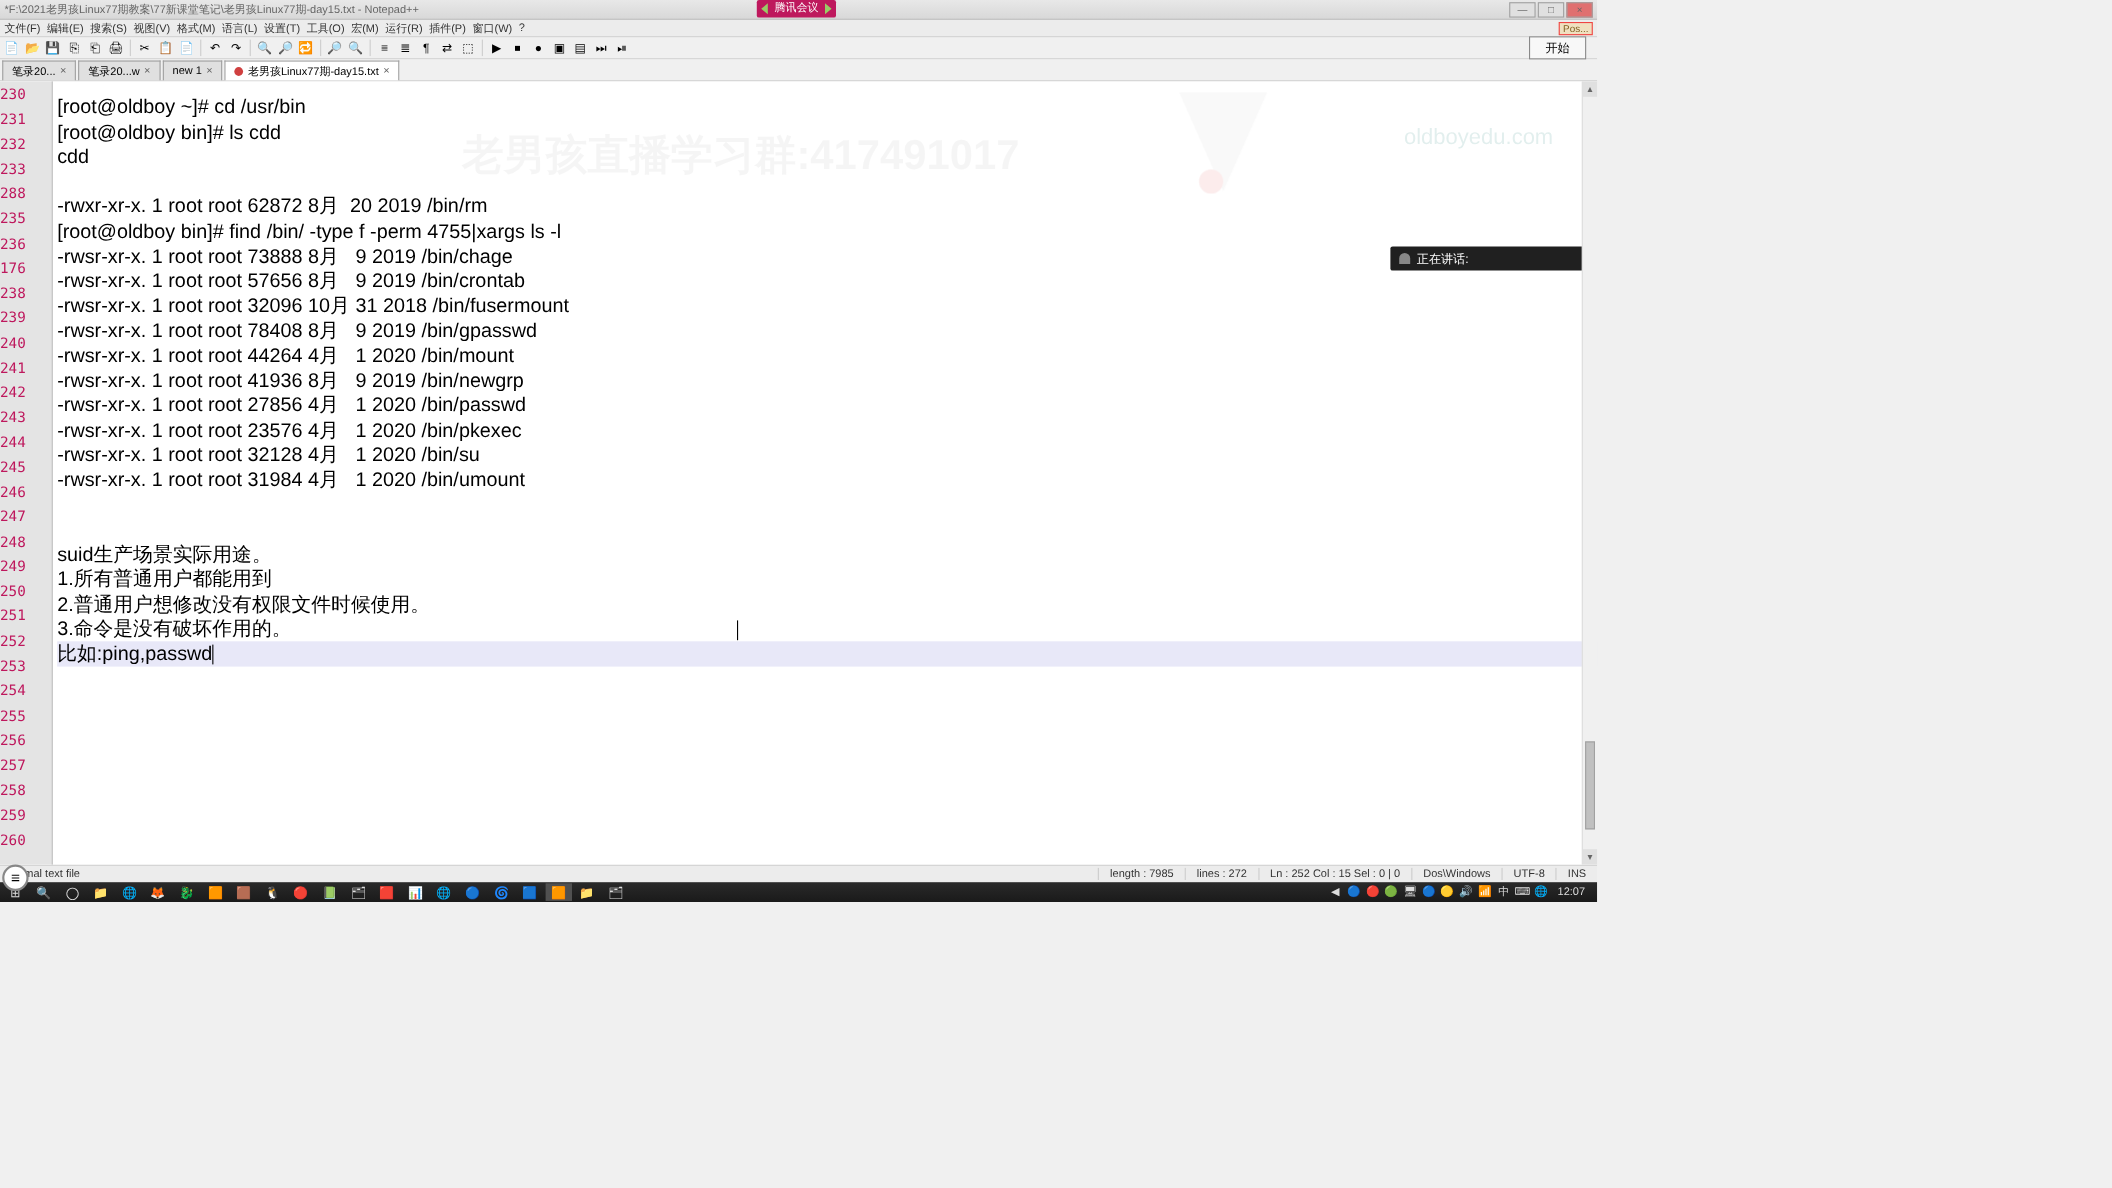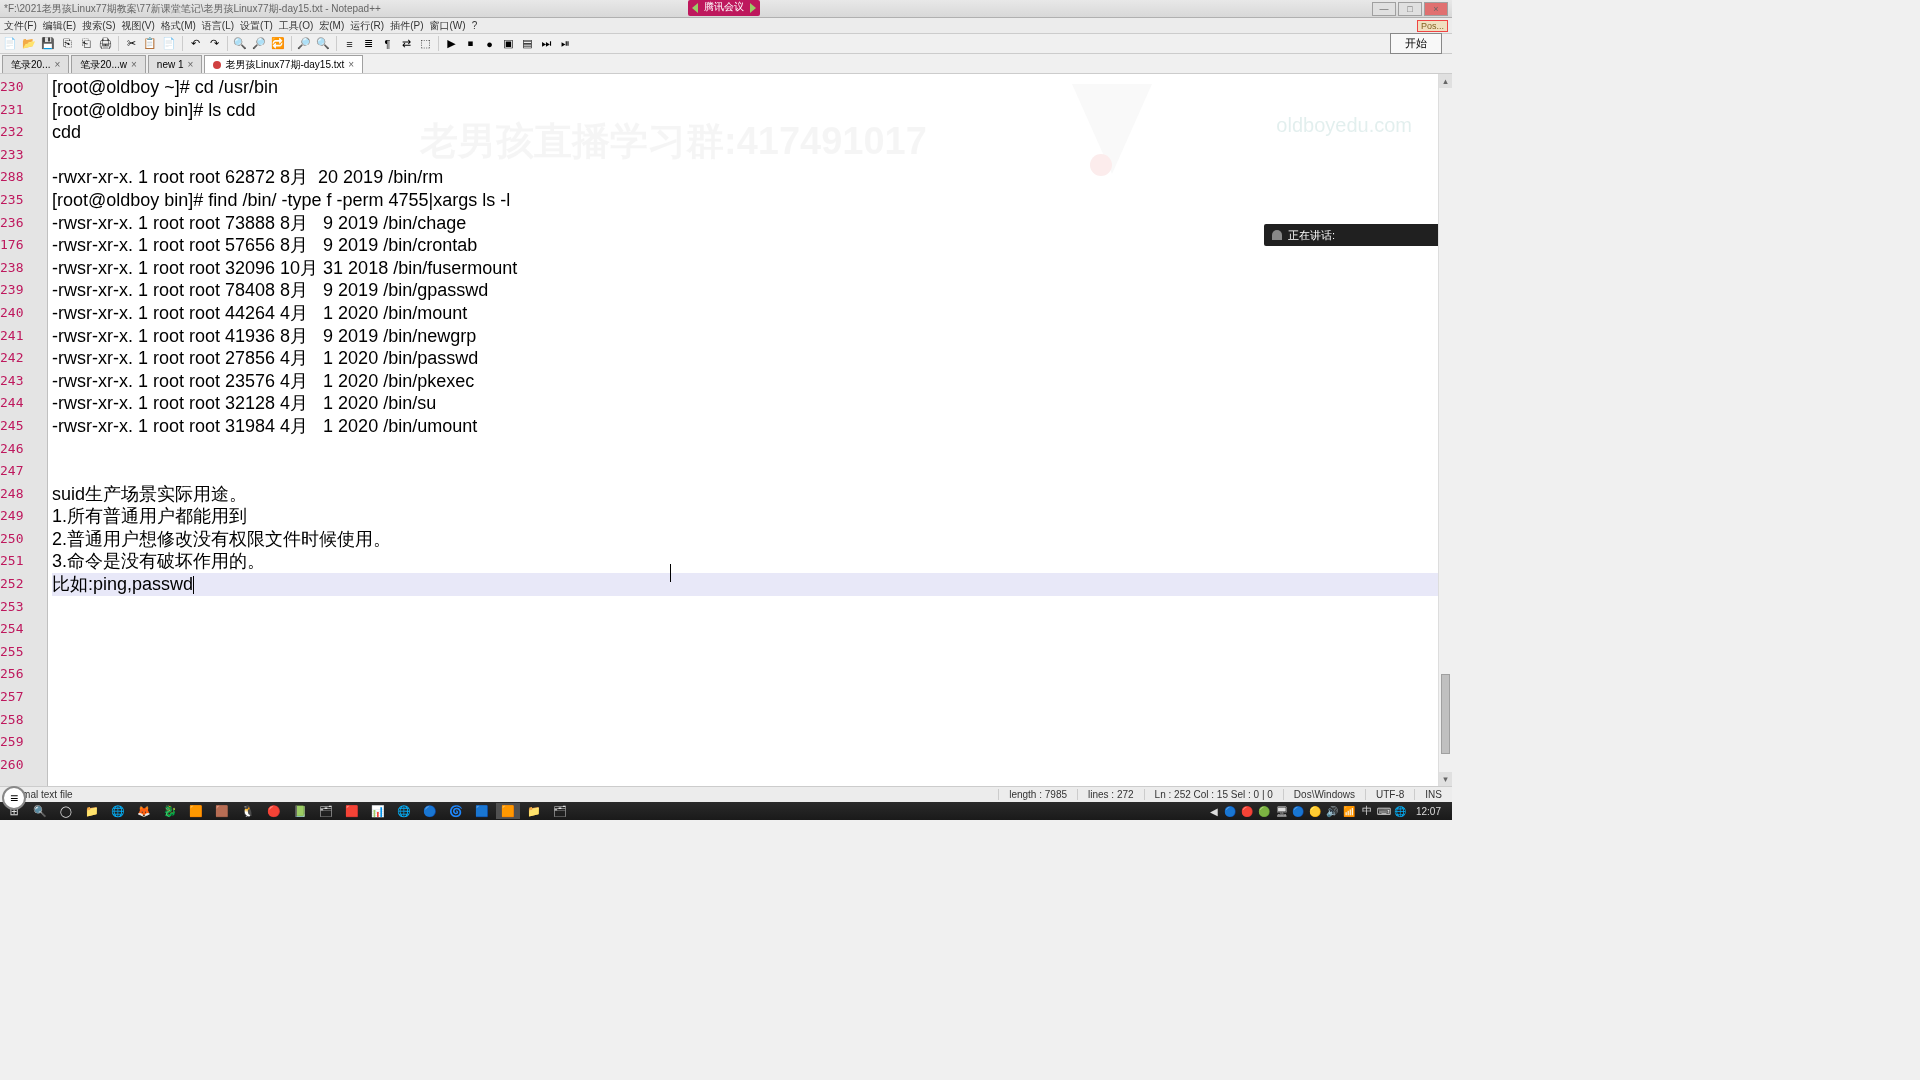--- a/index.html
+++ b/index.html
@@ -21,21 +21,21 @@
 
 .tabstrip { height: 20px; background: #f0f0f0; display: flex; align-items: flex-end; padding: 0 2px; border-bottom: 1px solid #ccc; }
 .file-tab { height: 18px; padding: 0 8px; font-size: 10px; display: flex; align-items: center; gap: 4px; border: 1px solid #a0a0a0; border-bottom: none; background: #e0e0e0; margin-right: 2px; cursor: pointer; }
 .file-tab.active { background: #fff; }
 .file-tab .dot { width: 8px; height: 8px; border-radius: 50%; background: #d04040; }
 .file-tab .x { font-size: 10px; color: #666; }
 
 .editor-wrap { position: relative; height: 712px; display: flex; background: #fff; }
 .gutter { width: 48px; background: #e4e4e4; border-right: 1px solid #c0c0c0; padding-top: 2px; }
 .gutter .ln { height: 22.6px; font-size: 13px; color: #be185d; text-align: left; padding-right: 8px; font-family: monospace; line-height: 22.6px; }
-.content { flex: 1; font-family: "Consolas", monospace; font-size: 18px; line-height: 22.6px; padding-top: 2px; padding-left: 4px; white-space: pre; color: #000; position: relative; }
+.content { flex: 1; font-family: "Consolas", monospace; font-size: 18px; line-height: 22.6px; padding-top: 12px; padding-left: 4px; white-space: pre; color: #000; position: relative; }
 .content .line { height: 22.6px; }
 .content .current { background: #e8e8f8; }
 .cursor-mark { display:inline-block; width:1px; height:18px; background:#000; vertical-align: middle; }
 .cursor-float { position:absolute; width:1px; height:18px; background:#000; }
 
 .watermark { position: absolute; right: 40px; top: 40px; opacity: 0.12; text-align: right; pointer-events: none; }
 .watermark .logo { font-size: 42px; color: #333; font-weight: bold;}
 .watermark .sub { font-size: 20px; color: #0f766e; }
 .watermark .vshape { position:absolute; right: 260px; top: -30px; width:0;height:0; border-left:40px solid transparent; border-right:40px solid transparent; border-top:90px solid #ccc; }
 .watermark .dot { position:absolute; right: 300px; top: 40px; width:22px;height:22px; border-radius:50%; background:#e06060;}

